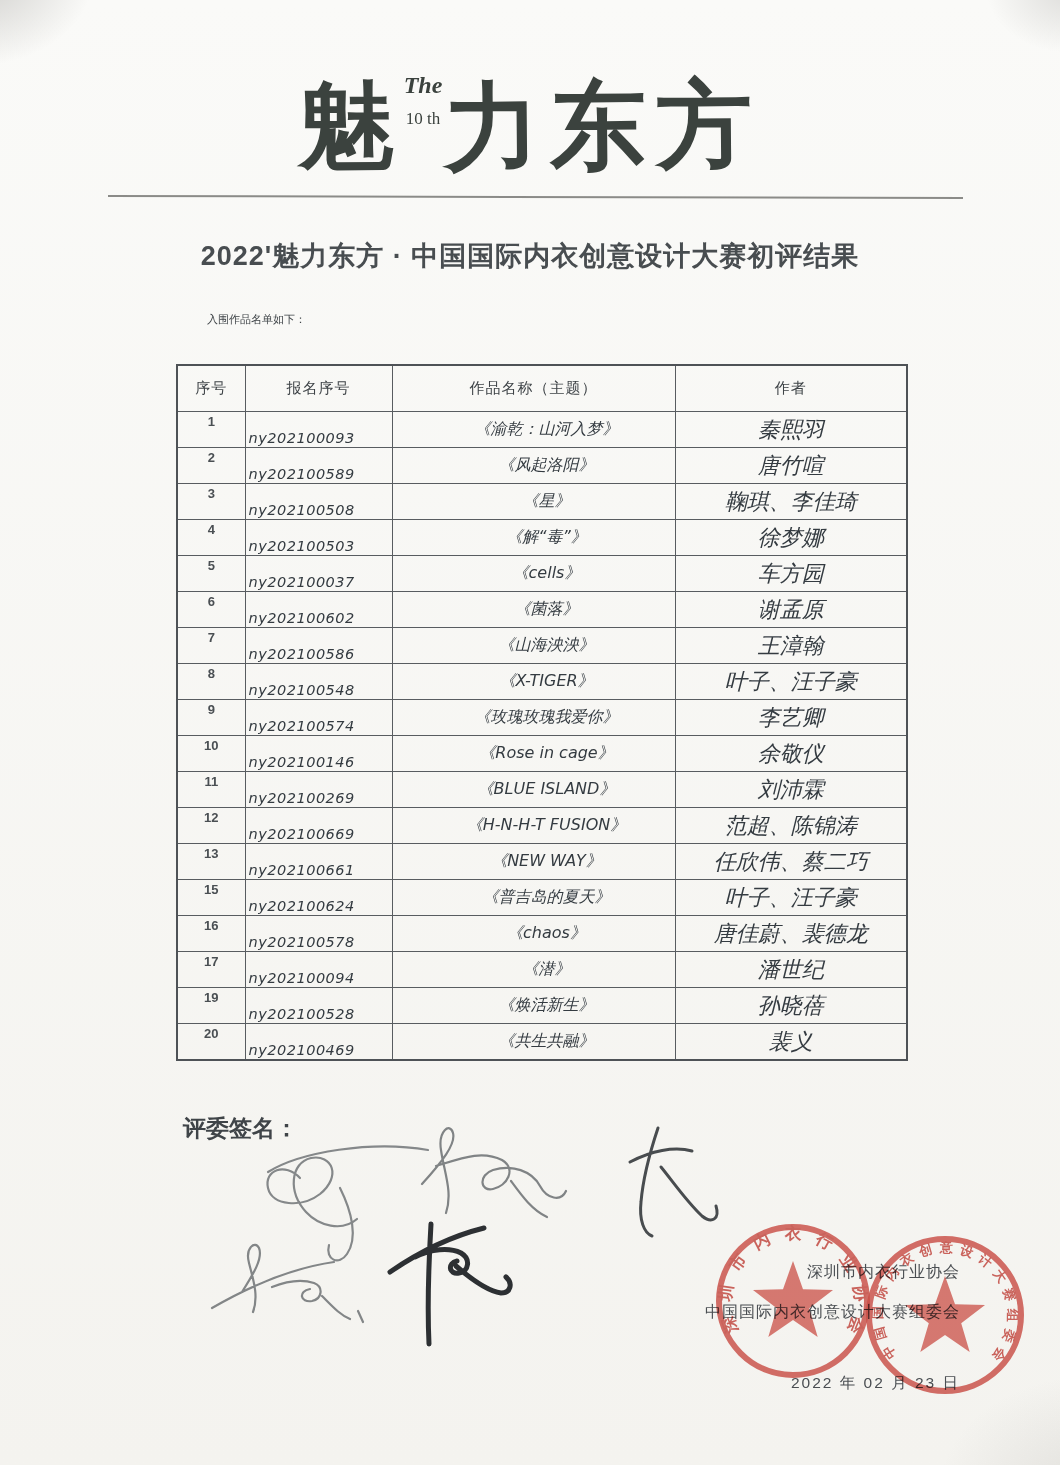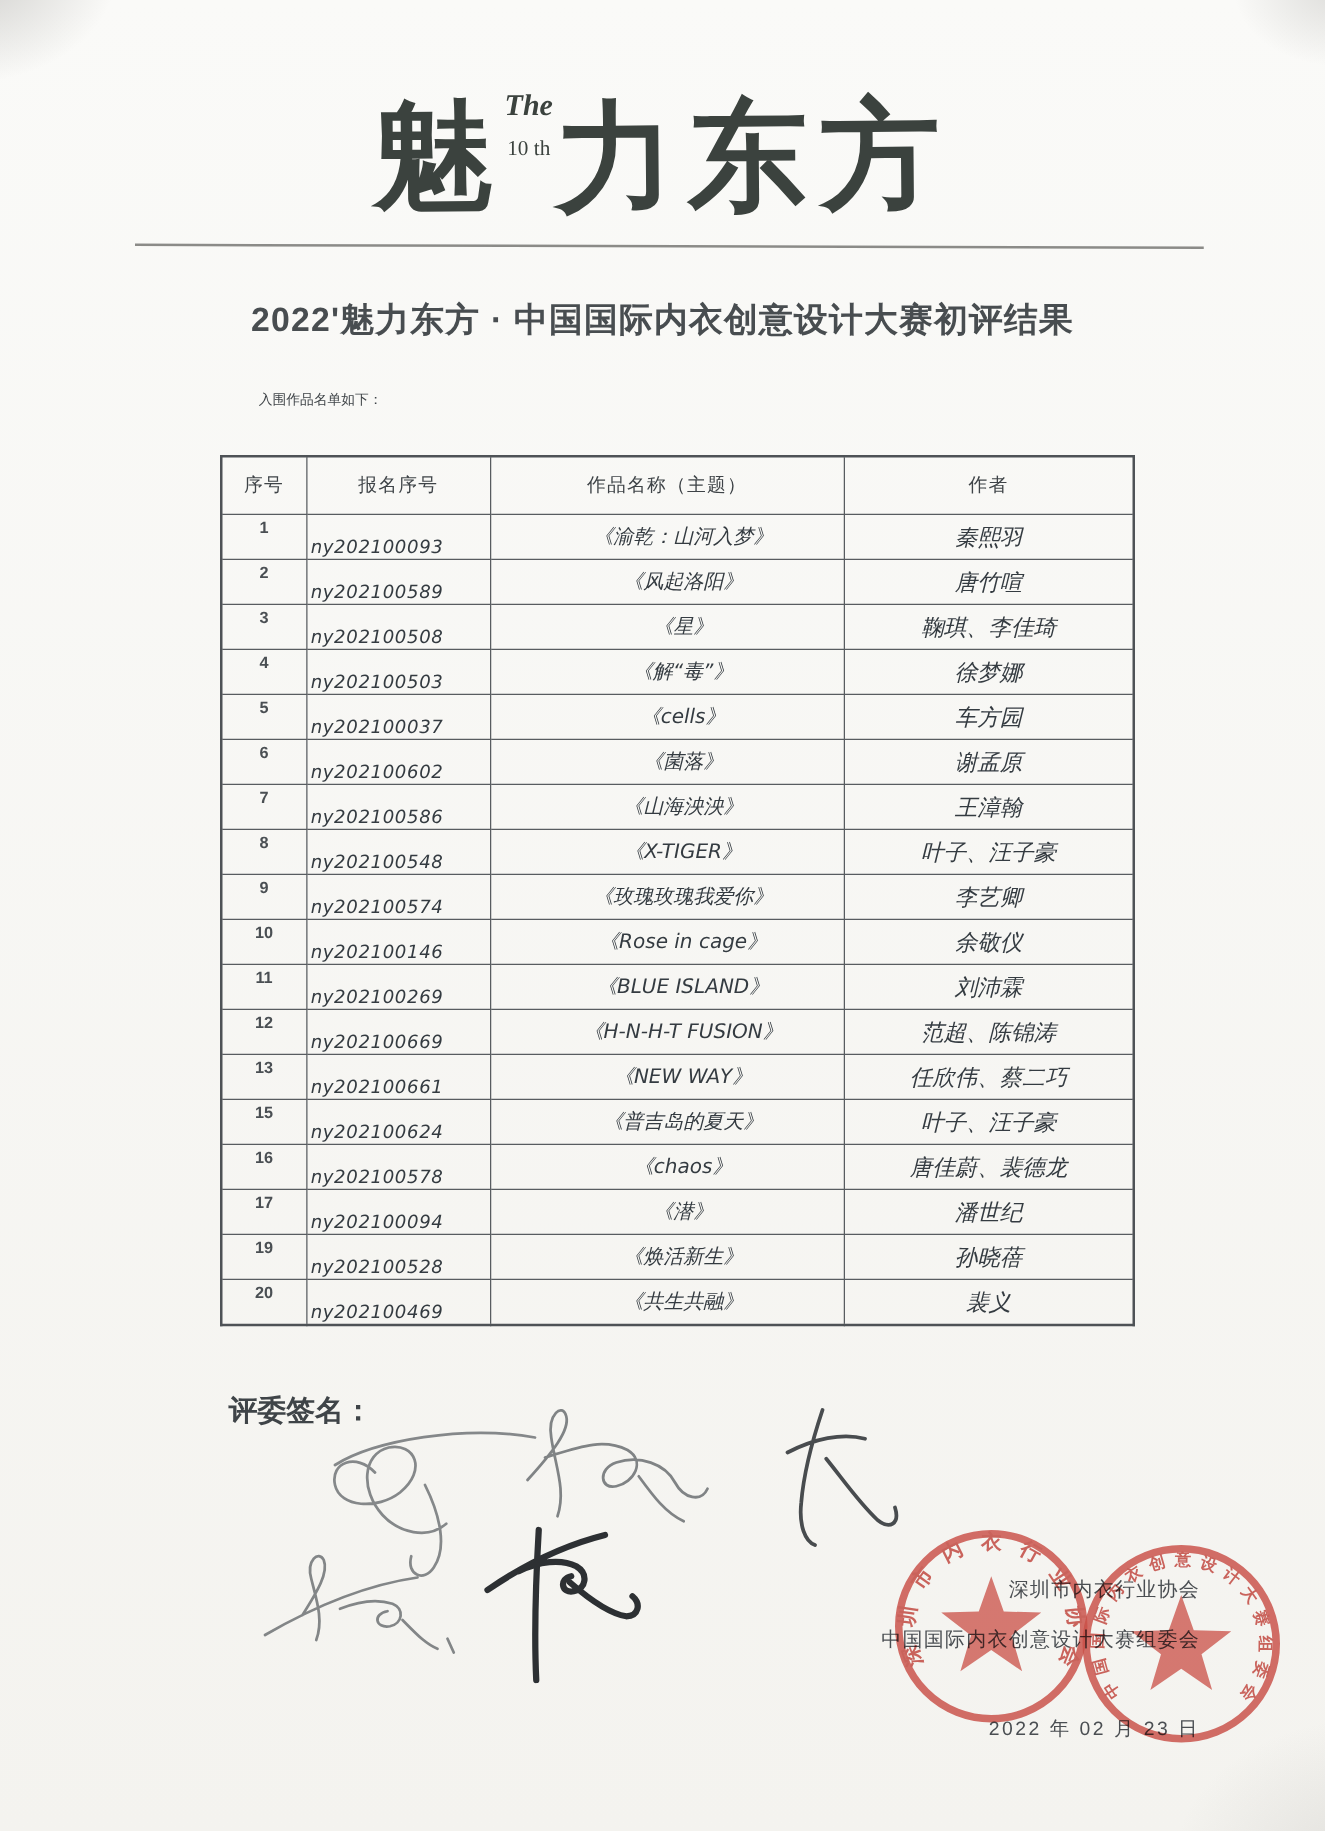--- a/index.html
+++ b/index.html
@@ -25,21 +25,21 @@
   .subtitle{position:absolute;top:312px;left:183px;font-size:11px;font-weight:400;color:#3f4448;margin-left:24px;}
   
   table.results{position:absolute;left:176px;top:364px;width:730px;border-collapse:collapse;table-layout:fixed;border:2px solid #4e5256;background:transparent;}
   col.c-no{width:68px;} col.c-reg{width:147px;} col.c-title{width:283px;} col.c-author{width:232px;}
   .results th{border:1px solid #585c60;height:43px;font-size:15px;font-weight:400;color:#3e4347;letter-spacing:1px;}
   .results td{border:1px solid #585c60;height:33px;padding:0;overflow:hidden;white-space:nowrap;}
   td.no{font-size:13px;font-weight:600;color:#4a4f53;text-align:center;vertical-align:top;padding-top:2px;}
   .hand{font-family:"DejaVu Sans",sans-serif;font-style:italic;color:#343b41;}
   td.reg{font-size:14.5px;text-align:left;vertical-align:bottom;padding:0 0 1px 3px;letter-spacing:.5px;}
   td.wtitle{font-size:16px;text-align:center;vertical-align:middle;padding-left:26px;}
-  td.author{font-size:18px;text-align:center;vertical-align:middle;}
+  td.author{font-size:22px;text-align:center;vertical-align:middle;}
   
   .judges-label{position:absolute;top:1113px;left:183px;font-size:23px;font-weight:700;color:#3f4448;}
   
   .org1{position:absolute;top:1262px;right:100px;font-size:16px;color:#4a4e52;letter-spacing:1px;}
   .org2{position:absolute;top:1302px;right:100px;font-size:16px;color:#4a4e52;letter-spacing:1px;}
   .date{position:absolute;top:1373px;right:100px;font-size:15.5px;color:#4a4e52;letter-spacing:2px;}
   
   svg.ink{position:absolute;left:0;top:0;pointer-events:none;}
   .sig{fill:none;stroke-linecap:round;stroke-linejoin:round;}
   .stamp-text{font-family:"Liberation Sans",sans-serif;font-weight:700;}

